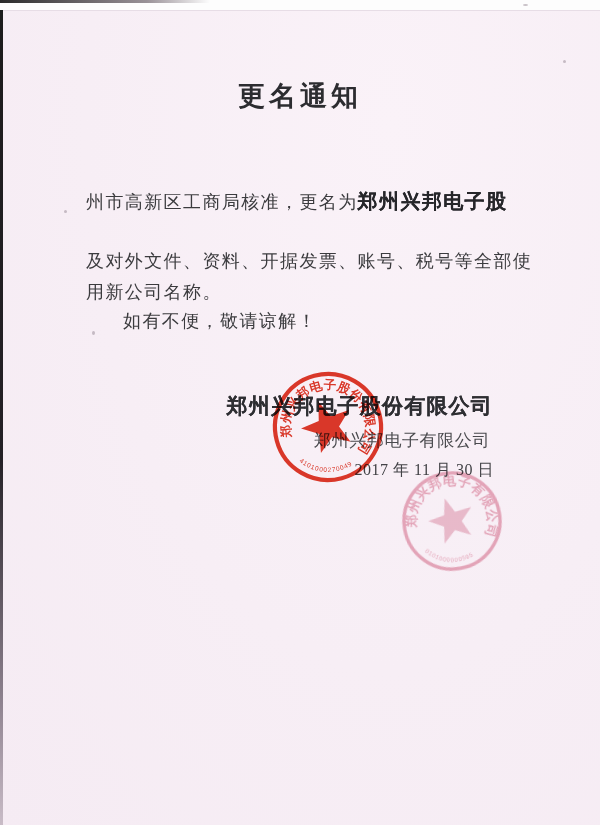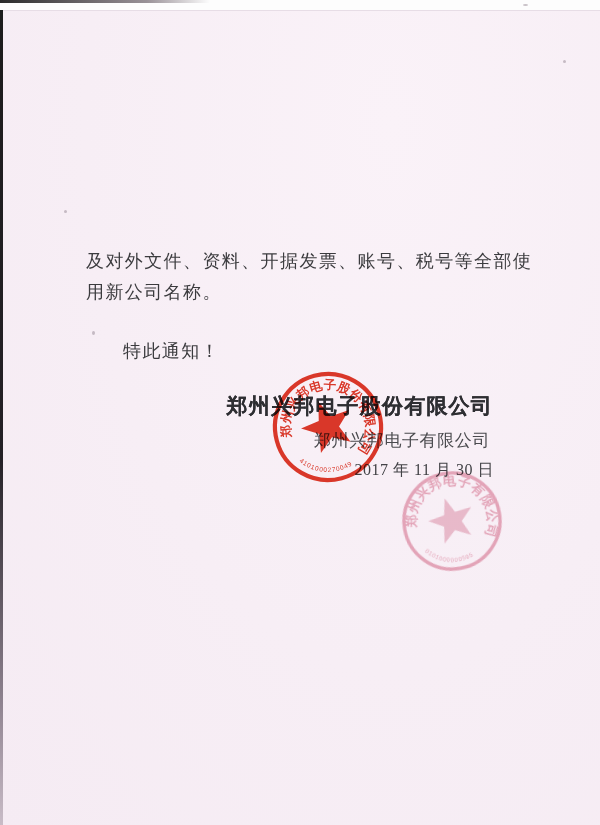--- a/index.html
+++ b/index.html
@@ -54,31 +54,33 @@
 </head>
 <body>
 
 <div class="page">
 
   <div class="top-strip">
     <div class="top-smudge"></div>
   </div>
   <div class="left-edge"></div>
 
+  <h1 class="title">更名通知</h1>
 
 
 
+  <div class="line" style="left:86px;top:189px;"><span>州市高新区工商局核准，更名为</span><span class="bold-seg">郑州兴邦电子股</span></div>
 
 
   <div class="line" style="left:86px;top:251px;">及对外文件、资料、开据发票、账号、税号等全部使</div>
 
   <div class="line" style="left:86px;top:282px;">用新公司名称。</div>
 
+  <div class="line" style="left:123px;top:311px;">如有不便，敬请谅解！</div>
 
-  <div class="line" style="left:123px;top:341px;">特此通知！</div>
 
   <div class="line sig-new" style="right:107px;top:394px;">郑州兴邦电子股份有限公司</div>
 
   <div class="line sig-old" style="right:110px;top:431px;">郑州兴邦电子有限公司</div>
 
   <div class="line sig-date" style="right:106px;top:460px;">2017 年 11 月 30 日</div>
 
   <svg class="stamp stamp-primary" width="120" height="120" viewBox="0 0 120 120">
     <defs>
       <path id="arcTop1" d="M 60,60 m -38,0 a 38,38 0 1,1 76,0 a 38,38 0 1,1 -76,0"></path>

